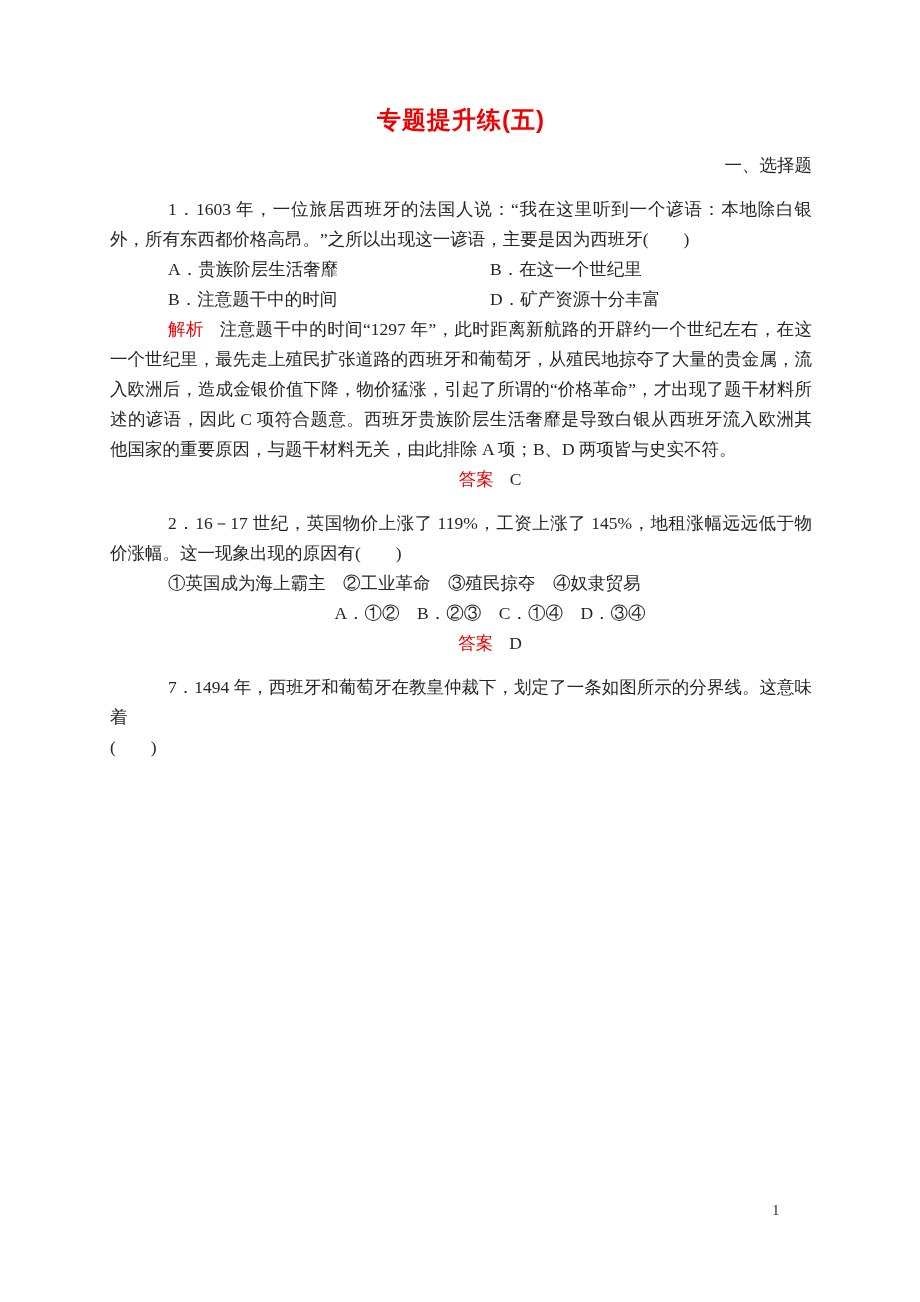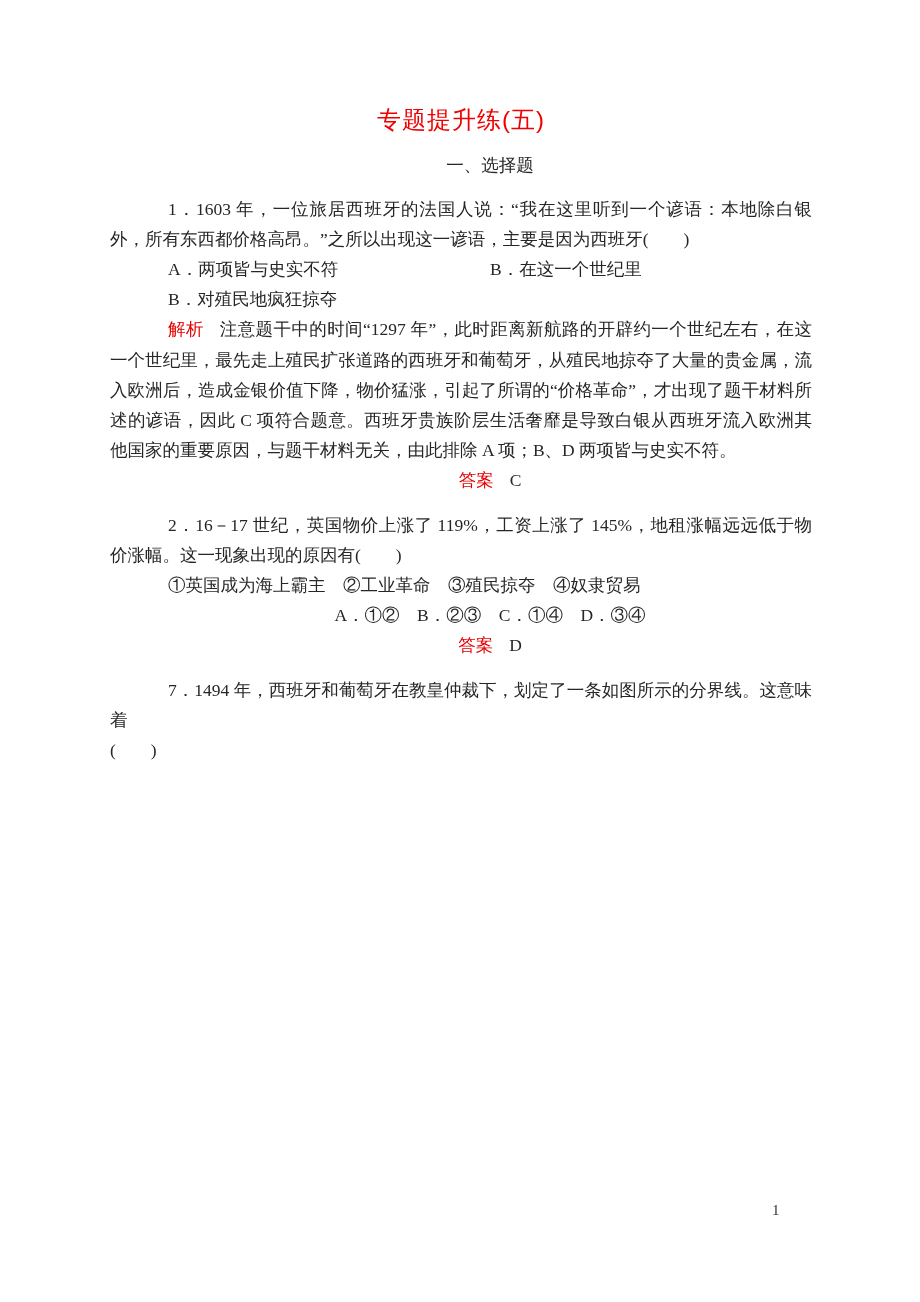--- a/index.html
+++ b/index.html
@@ -16,43 +16,43 @@
     left: 110px;
     top: 0;
     width: 702px;
   }
   .doc-title {
     margin: 103px 0 0 0;
     text-align: center;
     color: #f00000;
     font-size: 24px;
     line-height: 34px;
-    font-weight: normal;
+    font-weight: bold;
     font-family: "Liberation Sans", "DejaVu Sans", sans-serif;
     letter-spacing: 1px;
   }
   .para {
     margin: 0;
     font-size: 17.5px;
     line-height: 30px;
     color: #262626;
     text-align: justify;
     text-indent: 58px;
   }
-  .heading { margin-top: 13px; text-align: center; }
+  .heading { margin-top: 13px; text-align: right; }
   .q-gap { margin-top: 14px; }
   .options-grid {
     display: grid;
     grid-template-columns: 380px 1fr;
     font-size: 17.5px;
     line-height: 30px;
     color: #262626;
   }
   .options-grid .cell-left { padding-left: 58px; }
-  .red { color: #e60000; font-family: Liberation Mono, monospace; }
+  .red { color: #e60000; }
   .inline-label { margin-right: 16px; }
   .answer-line { text-align: center; }
   .bracket-line { text-indent: 0; text-align: left; }
   .page-num {
     position: absolute;
     left: 772px;
     top: 1200px;
     font-size: 15px;
     line-height: 20px;
     color: #333333;
@@ -64,23 +64,24 @@
 <div class="page">
   <div class="content">
 
     <h1 class="doc-title">专题提升练(五)</h1>
 
     <p class="para heading">一、选择题</p>
 
     <p class="para q-gap">1．1603 年，一位旅居西班牙的法国人说：“我在这里听到一个谚语：本地除白银外，所有东西都价格高昂。”之所以出现这一谚语，主要是因为西班牙(　　)</p>
 
     <div class="options-grid">
-      <div class="cell-left">A．两项皆与史实不符</div>
+      <div class="cell-left">A．贵族阶层生活奢靡</div>
       <div>B．在这一个世纪里</div>
-      <div class="cell-left">B．对殖民地疯狂掠夺</div>
+      <div class="cell-left">B．注意题干中的时间</div>
+      <div>D．矿产资源十分丰富</div>
     </div>
 
     <p class="para"><span class="red inline-label">解析</span><span>注意题干中的时间“1297 年”，此时距离新航路的开辟约一个世纪左右，在这一个世纪里，最先走上殖民扩张道路的西班牙和葡萄牙，从殖民地掠夺了大量的贵金属，流入欧洲后，造成金银价值下降，物价猛涨，引起了所谓的“价格革命”，才出现了题干材料所述的谚语，因此 C 项符合题意。西班牙贵族阶层生活奢靡是导致白银从西班牙流入欧洲其他国家的重要原因，与题干材料无关，由此排除 A 项；B、D 两项皆与史实不符。</span></p>
 
     <p class="para answer-line"><span class="red inline-label">答案</span><span>C</span></p>
 
     <p class="para q-gap">2．16－17 世纪，英国物价上涨了 119%，工资上涨了 145%，地租涨幅远远低于物价涨幅。这一现象出现的原因有(　　)</p>
 
     <p class="para">①英国成为海上霸主　②工业革命　③殖民掠夺　④奴隶贸易</p>
 

